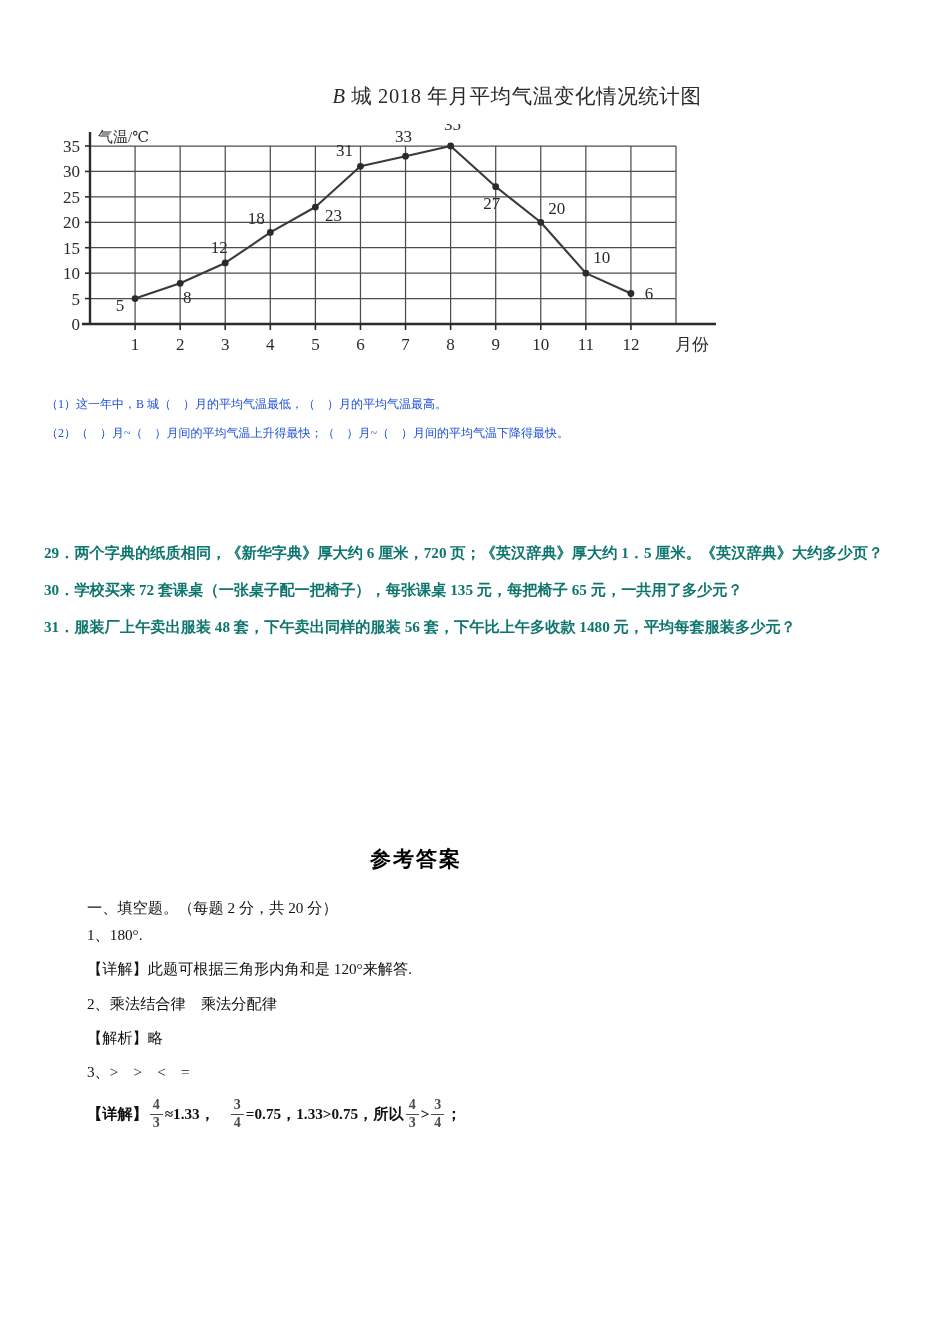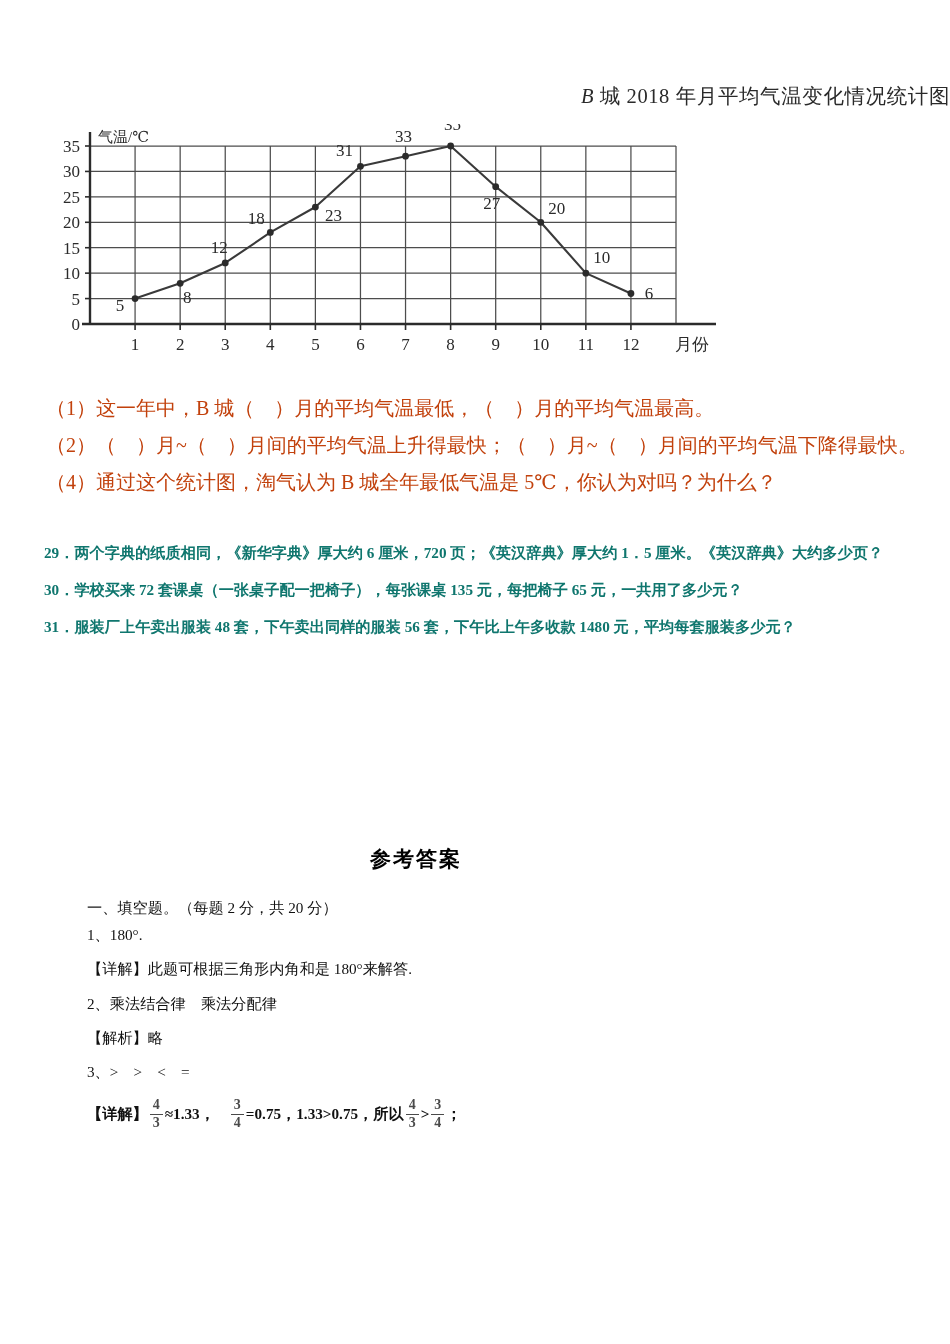--- a/index.html
+++ b/index.html
@@ -23,21 +23,21 @@
   }
 
   
   .chart-block {
     position: absolute;
     left: 0px;
     top: 82px;
     width: 950px;
   }
   .chart-title {
-    text-align: right;
+    text-align: center;
     padding-left: 84px;
     font-size: 20.5px;
     letter-spacing: 0.6px;
     color: #2a2a2a;
     font-family: "Liberation Serif", "DejaVu Serif", serif;
   }
   .chart-title .latin {
     font-style: italic;
     font-family: "Liberation Serif", serif;
   }
@@ -53,26 +53,26 @@
   }
 
   
   .q-list {
     position: absolute;
     left: 46px;
     top: 398px;
     width: 868px;
   }
   .q-line {
-    font-size: 20px;
+    font-size: 12px;
     line-height: 1.0;
     margin-bottom: 17px;
     white-space: nowrap;
     font-family: "Liberation Serif", "DejaVu Serif", serif;
-    color: #c2410c;
+    color: #1d4ed8;
   }
   .num-list {
     position: absolute;
     left: 44px;
     top: 545px;
     width: 880px;
   }
   .num-line {
     font-size: 15.2px;
     line-height: 1.0;
@@ -256,35 +256,34 @@
           </g>
         <text id="chart-ylabel" x="46" y="18" font-size="15" text-anchor="start" fill="#2b2b2b" font-family="&quot;Liberation Serif&quot;,&quot;DejaVu Serif&quot;,serif">气温/℃</text>
         <text id="chart-xlabel" x="640" y="226" font-size="17" text-anchor="middle" fill="#2b2b2b" font-family="&quot;Liberation Serif&quot;,&quot;DejaVu Serif&quot;,serif">月份</text>
       </svg>
     </div>
   </div>
 
   <div class="q-list">
     <div class="q-line">（1）这一年中，B 城（　）月的平均气温最低，（　）月的平均气温最高。</div>
     <div class="q-line">（2）（　）月~（　）月间的平均气温上升得最快；（　）月~（　）月间的平均气温下降得最快。</div>
-    <div class="q-line">（4）通过这个统计图，淘气认为 B 城全年最低气温是 5℃，你认为对吗？为什么？</div>
   </div>
 
   <div class="num-list">
     <div class="num-line">29．两个字典的纸质相同，《新华字典》厚大约 6 厘米，720 页；《英汉辞典》厚大约 1．5 厘米。《英汉辞典》大约多少页？</div>
     <div class="num-line">30．学校买来 72 套课桌（一张桌子配一把椅子），每张课桌 135 元，每把椅子 65 元，一共用了多少元？</div>
     <div class="num-line">31．服装厂上午卖出服装 48 套，下午卖出同样的服装 56 套，下午比上午多收款 1480 元，平均每套服装多少元？</div>
   </div>
 
   <div class="ans-title">参考答案</div>
 
   <div class="ans-body">
     <div class="a-line tight">一、填空题。（每题 2 分，共 20 分）</div>
     <div class="a-line">1、180°.</div>
-    <div class="a-line">【详解】此题可根据三角形内角和是 180°来解答.</div>
+    <div class="a-line">【详解】此题可根据三角形内角和是 120°来解答.</div>
     <div class="a-line">2、乘法结合律　乘法分配律</div>
     <div class="a-line">【解析】略</div>
     <div class="a-line">3、&gt;　&gt;　&lt;　=</div>
     <div class="a-line frac-line">
       <span>【详解】</span><span class="frac"><span class="top">4</span><span class="bar"></span><span class="bot">3</span></span><span>≈1.33，</span><span class="sp"></span><span class="frac"><span class="top">3</span><span class="bar"></span><span class="bot">4</span></span><span>=0.75，1.33&gt;0.75，所以</span><span class="frac"><span class="top">4</span><span class="bar"></span><span class="bot">3</span></span><span>&gt;</span><span class="frac"><span class="top">3</span><span class="bar"></span><span class="bot">4</span></span><span>；</span>
     </div>
   </div>
 
 </div>
 

